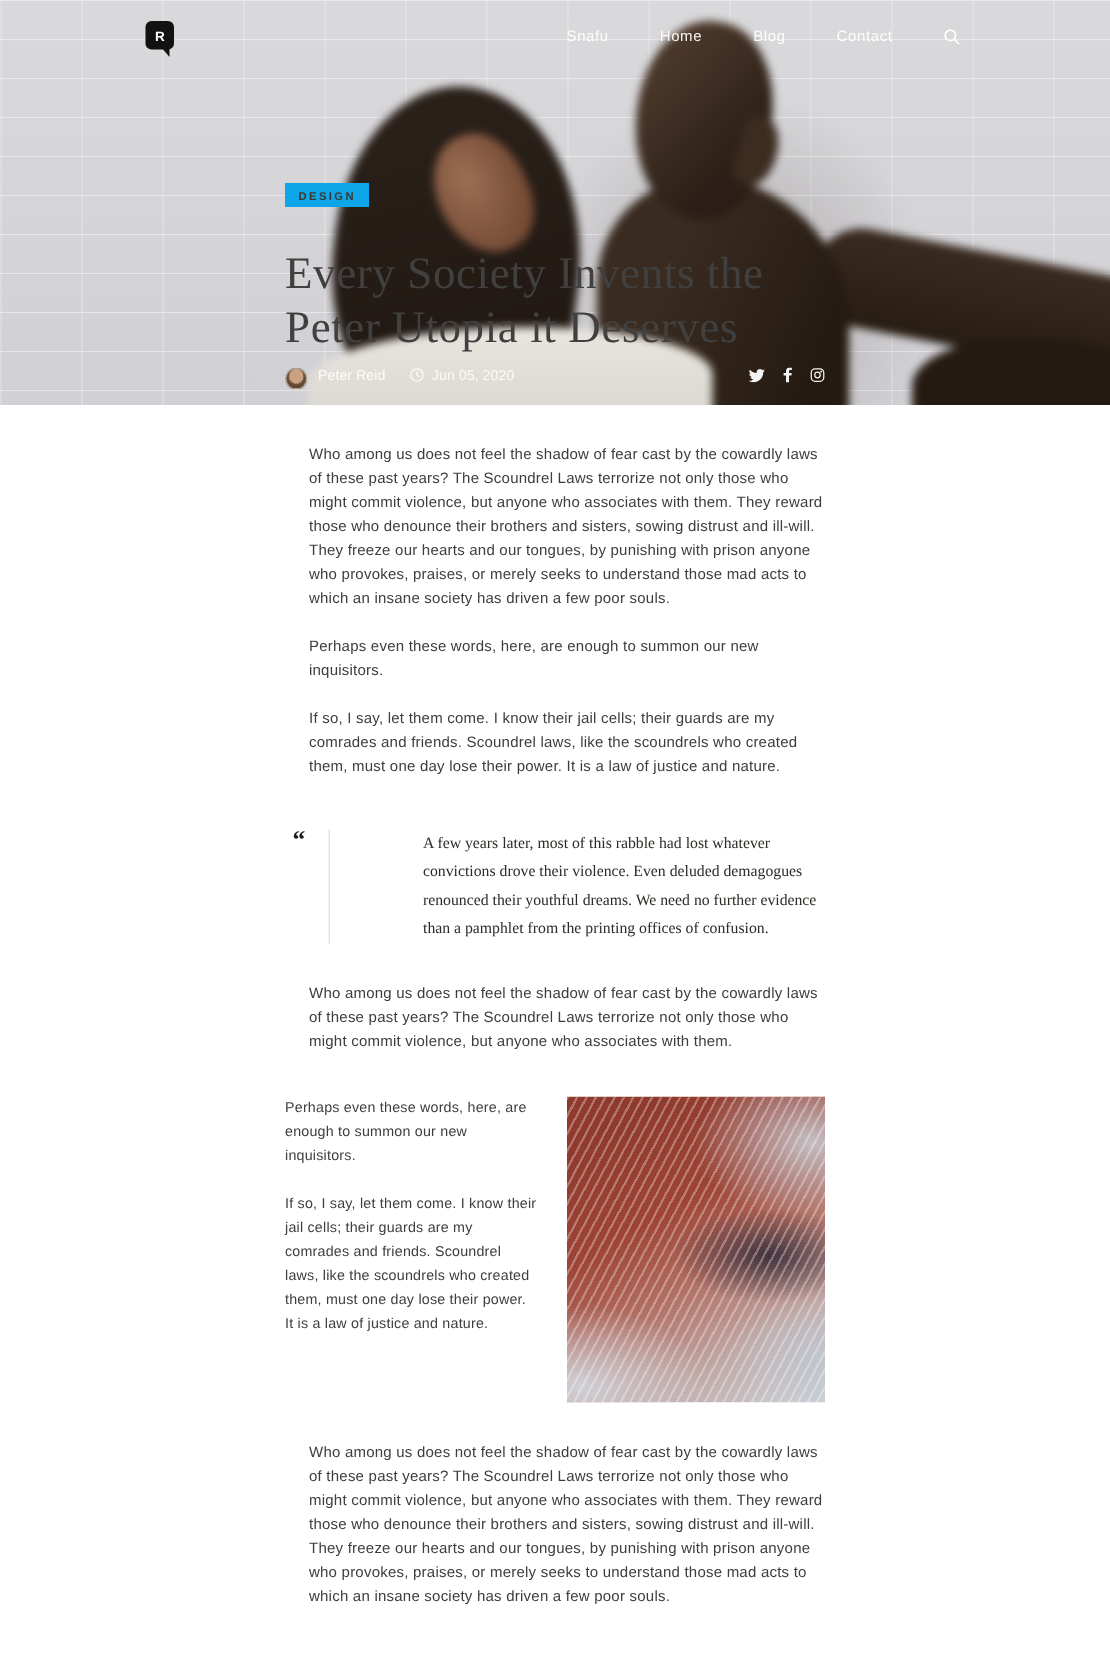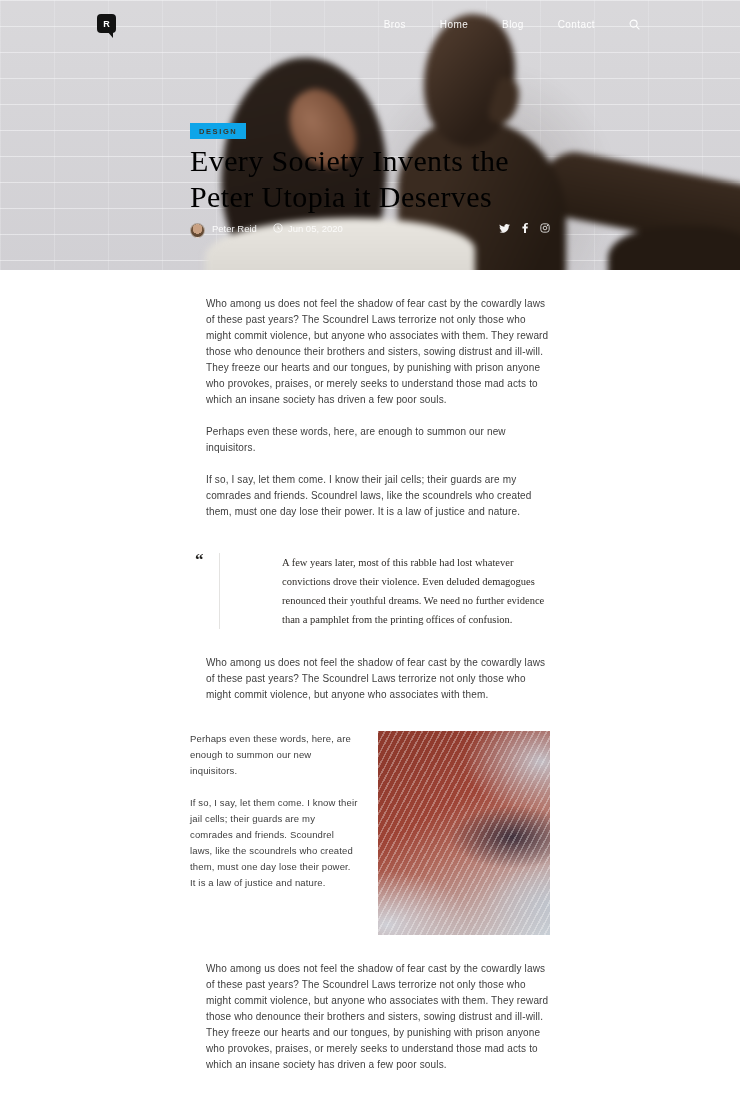--- a/index.html
+++ b/index.html
@@ -43,22 +43,22 @@
   .logo::after { content:""; position:absolute; bottom:-5px; right:3px; width:0; height:0;
     border-left:6px solid transparent; border-top:7px solid #121212; }
   .nav { display:flex; align-items:center; gap:34px; padding-top:5px; }
   .nav a { color:rgba(255,255,255,.95); font-size:10px; letter-spacing:.4px; text-decoration:none; cursor:pointer; }
   .search-btn { display:flex; align-items:center; cursor:pointer; }
 
   
   .hero-content { position:absolute; z-index:4; left:50%; transform:translateX(-50%); width:360px; top:120px; }
   .badge { display:inline-block; background:#0ea5e9; color:#3a382c; font-size:7.5px; font-weight:bold;
     letter-spacing:1.6px; padding:4px 9px 3px; cursor:pointer; }
-  h1.post-title { margin-top:4px; font-family:"Liberation Serif","DejaVu Serif",serif; font-weight:400;
-    color:#000000; font-size:30px; line-height:36px; letter-spacing:.4px; }
+  h1.post-title { margin-top:27px; font-family:"Liberation Serif","DejaVu Serif",serif; font-weight:400;
+    color:#404040; font-size:30px; line-height:36px; letter-spacing:.4px; }
   h1.post-title span { display:block; white-space:nowrap; }
   .meta { margin-top:8px; display:flex; align-items:flex-start; }
   .avatar { width:15px; height:15px; border-radius:50%; flex:0 0 15px; cursor:pointer;
     background:radial-gradient(circle at 50% 38%, #c9a183 45%, #6d5138 48%, #4a3526 100%); border:1px solid rgba(255,255,255,.5); }
   .author { margin-left:7px; color:rgba(255,255,255,.92); font-size:9.5px; cursor:pointer; }
   .clock { margin-left:16px; display:flex; }
   .date { margin-left:5px; color:rgba(255,255,255,.85); font-size:9.5px; }
   .social { margin-left:auto; display:flex; align-items:center; gap:12px; }
   .social .sic { display:flex; cursor:pointer; opacity:.95; }
 
@@ -111,21 +111,21 @@
       <div class="woman-face"></div>
       <div class="woman-top"></div>
     </div>
   </div>
 
   <header class="site-header">
     <div class="logo">
       <span>R</span>
     </div>
     <nav class="nav">
-      <a>Bros</a>
+      <a>Snafu</a>
       <a>Home</a>
       <a>Blog</a>
       <a>Contact</a>
       <span class="search-btn">
         <svg width="11" height="11" viewBox="0 0 11 11">
             <circle cx="4.6" cy="4.6" r="3.5" fill="none" stroke="#fff" stroke-width="1.1"></circle>
             <line x1="7.3" y1="7.3" x2="10.4" y2="10.4" stroke="#fff" stroke-width="1.1"></line>
           </svg>
       </span>
     </nav>

